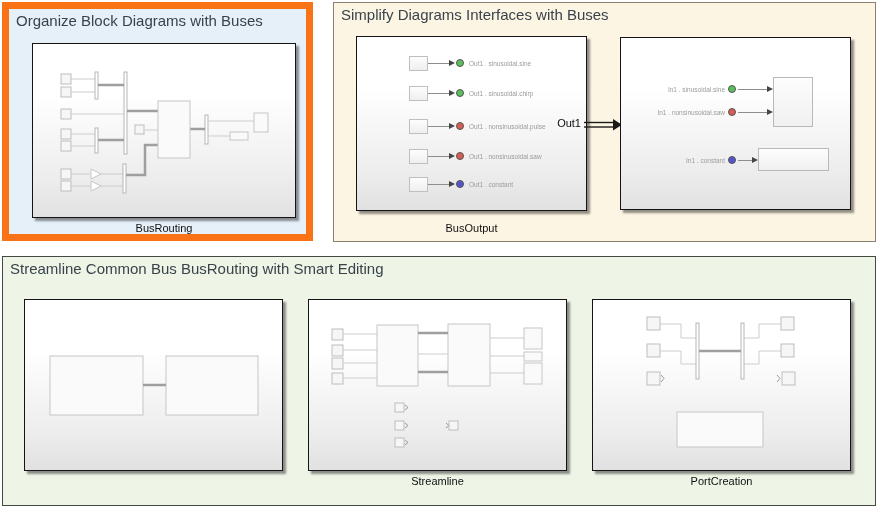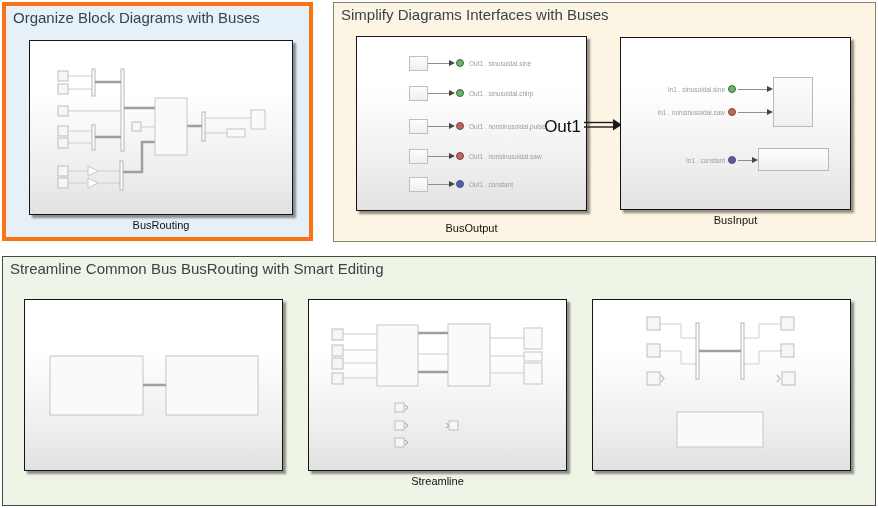--- a/index.html
+++ b/index.html
@@ -1,21 +1,21 @@
 <!DOCTYPE html>
 <html><head>
 <meta charset="utf-8">
 <style>
   * { margin:0; padding:0; box-sizing:border-box; }
   html,body { background:#ffffff; }
   body { font-family:"Liberation Sans","DejaVu Sans",sans-serif; }
   .page { position:relative; width:878px; height:508px; background:#ffffff; overflow:hidden; }
 
   .panel { position:absolute; }
-  .panel-blue  { left:2px; top:2px;   width:311px; height:239px; background:#e5f0f9; border:4px solid #f97316; }
+  .panel-blue  { left:2px; top:2px;   width:311px; height:239px; background:#e5f0f9; border:7px solid #f97316; }
   .panel-cream { left:333px; top:2px; width:543px; height:240px; background:#fdf5e3; border:1px solid #8a8171; }
   .panel-green { left:2px; top:256px; width:874px; height:250px; background:#eef5e7; border:1px solid #434a43; }
 
   .panel-title { position:absolute; left:7px; top:3px; font-size:15px; font-weight:400; color:#39434b; white-space:nowrap; }
 
   .card { position:absolute; background:linear-gradient(180deg,#ffffff 30%, #ececec 80%, #e1e1e1 100%);
           border:1px solid #141414; box-shadow:2.5px 2.5px 2px rgba(40,40,40,0.5); }
   .card-label { position:absolute; font-size:11px; color:#111; text-align:center; white-space:nowrap; }
 
   svg { display:block; }
@@ -30,21 +30,21 @@
   
   .sig-row { position:absolute; height:16px; }
   .sig-sq { position:absolute; width:19px; height:15px; background:linear-gradient(#fdfdfd,#efefef); border:1px solid #bfbfbf; }
   .sig-line { position:absolute; height:1px; background:#8d8d8d; }
   .sig-arrow { position:absolute; width:0; height:0; border-top:3.5px solid transparent; border-bottom:3.5px solid transparent; border-left:6px solid #444; }
   .sig-dot { position:absolute; width:8px; height:8px; border-radius:50%; border:1px solid #555; }
   .sig-label { position:absolute; font-size:6.5px; color:#9b9b9b; white-space:nowrap; }
   .sig-label-r { text-align:right; }
   .inner-blk { position:absolute; background:linear-gradient(#fdfdfd,#f0f0f0); border:1px solid #b9b9b9; }
 
-  .port-label { position:absolute; font-size:17px; color:#0d0d0d; white-space:nowrap; }
+  .port-label { position:absolute; font-size:11px; color:#0d0d0d; white-space:nowrap; }
 </style>
 </head>
 <body>
 
 <div class="page">
 
   <section class="panel panel-blue">
     <h2 class="panel-title">Organize Block Diagrams with Buses</h2>
 
     <div class="card" style="left:23px; top:34px; width:264px; height:175px;">
@@ -169,21 +169,20 @@
       <div class="sig-line" style="left:117px; top:7px; width:30px;"></div>
       <div class="sig-arrow" style="left:146px; top:4px;"></div>
     </div>
     <div class="sig-row" style="left:0; top:115px; width:231px;">
       <div class="sig-label sig-label-r" style="left:0; top:4px; width:104px;">In1 . constant</div>
       <div class="sig-dot" style="left: 107px; top: 3px; background: rgb(81, 86, 200);"></div>
       <div class="sig-line" style="left:117px; top:7px; width:15px;"></div>
       <div class="sig-arrow" style="left:131px; top:4px;"></div>
     </div>
   </div>
-  <div class="card-label" style="left:620px; top:214px; width:231px;">BusInput</div>
 
   <section class="panel panel-green">
     <h2 class="panel-title">Streamline Common Bus BusRouting with Smart Editing</h2>
   </section>
 
   <div class="card" style="left:24px; top:299px; width:259px; height:172px;">
     <svg width="259" height="172" viewBox="0 0 259 172">
       <rect class="blk" x="25" y="56" width="93" height="59"></rect>
       <rect class="blk" x="141" y="56" width="92" height="59"></rect>
       <line class="thick" x1="118" y1="85" x2="141" y2="85"></line>
@@ -254,14 +253,15 @@
       <line class="thick" x1="106" y1="51" x2="148" y2="51"></line>
       <g>
         <rect class="sq" x="188" y="17" width="13" height="13"></rect>
         <rect class="sq" x="188" y="44" width="13" height="13"></rect>
         <polyline class="chev" points="184,75 187,78.5 184,82"></polyline>
         <rect class="sq" x="189" y="72" width="13" height="13"></rect>
       </g>
       <rect class="blk" x="84" y="112" width="86" height="35"></rect>
     </svg>
   </div>
+  <div class="card-label" style="left:592px; top:475px; width:259px;">PortCreation</div>
 
 </div>
 
 </body></html>

